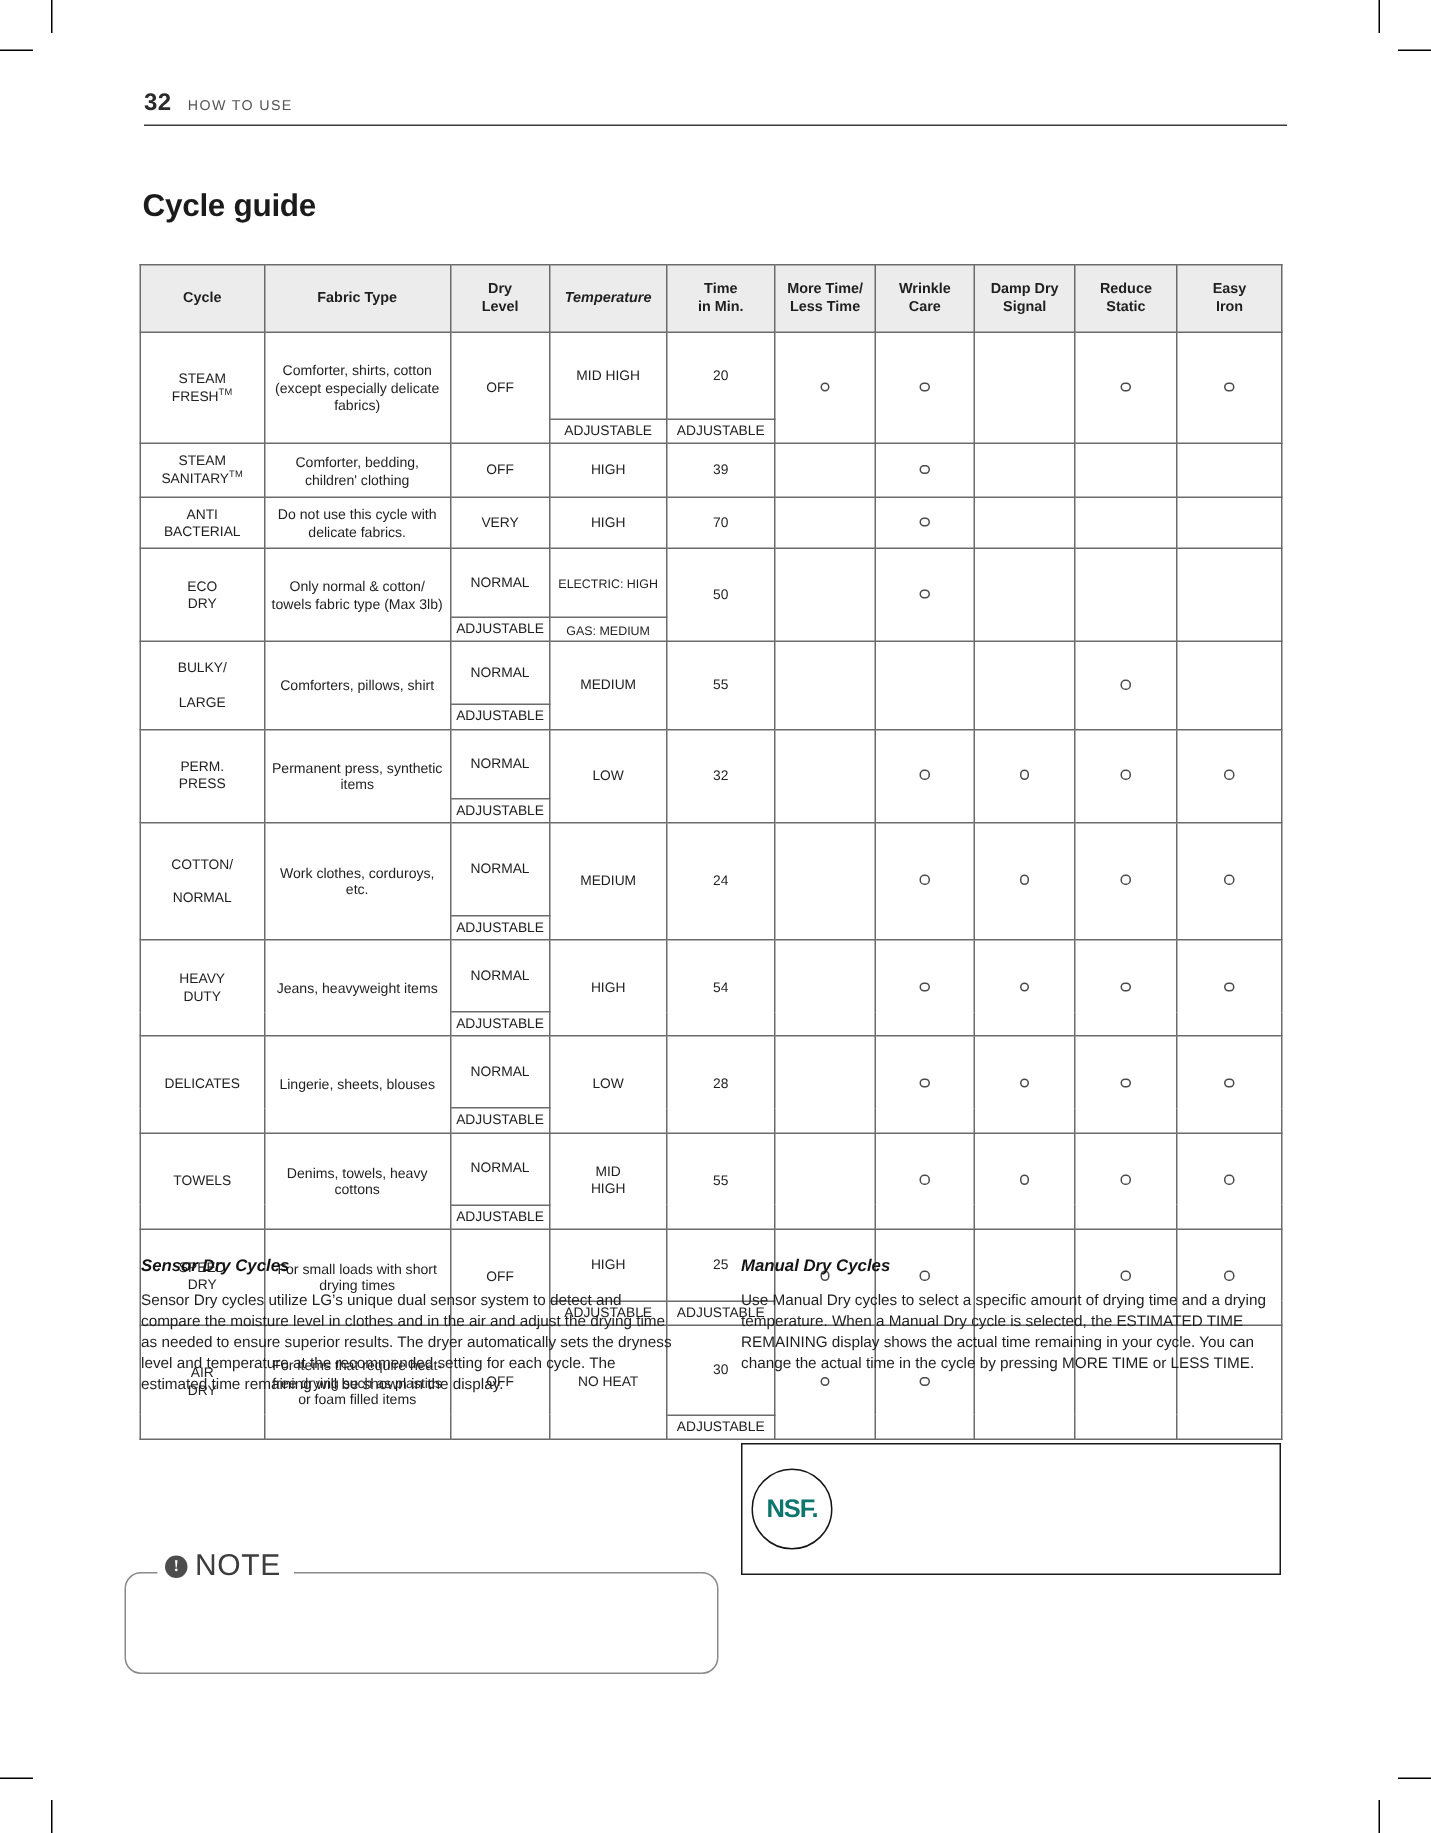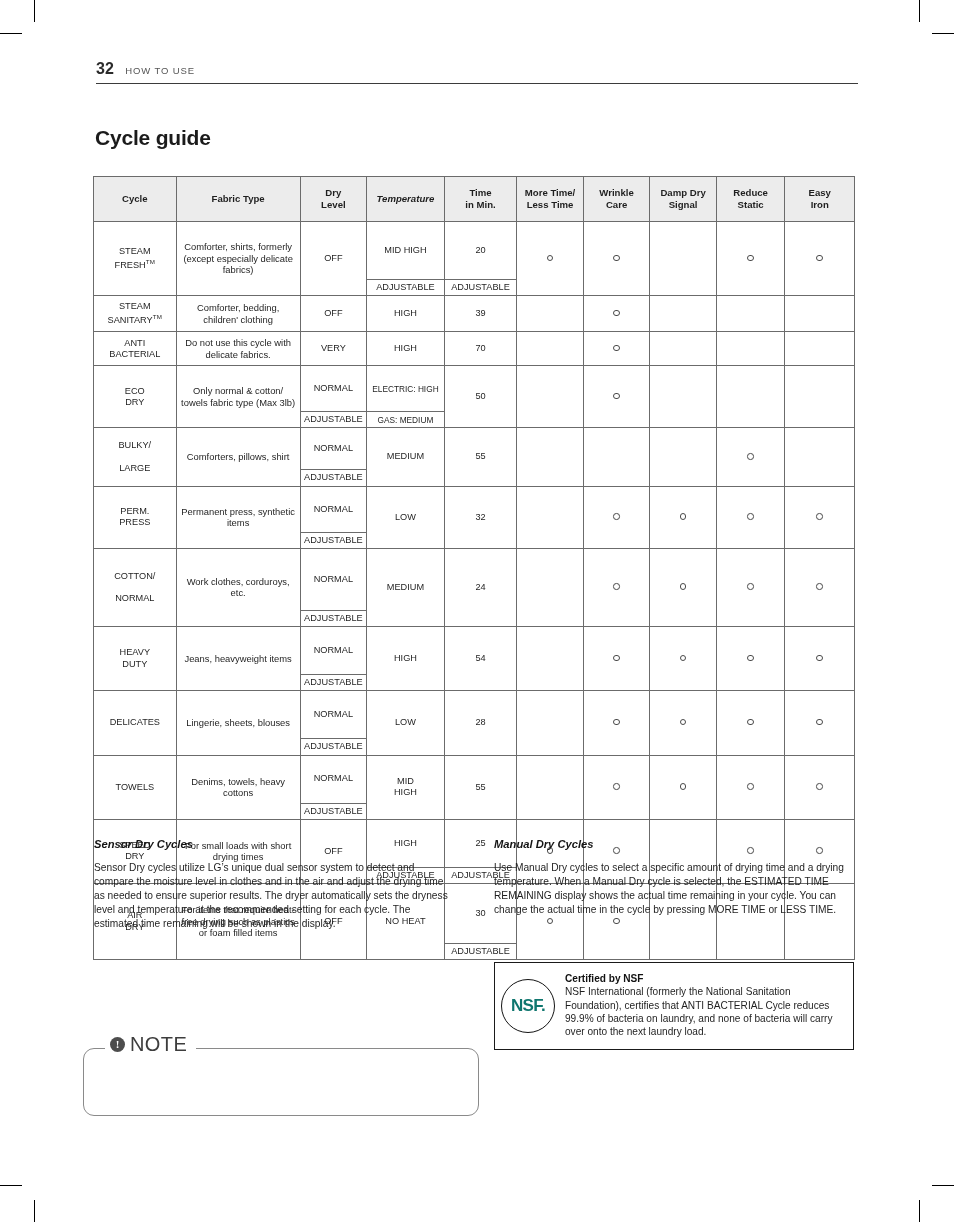--- a/index.html
+++ b/index.html
@@ -280,21 +280,21 @@
         <th><span>More Time/</span><br><span>Less Time</span></th>
         <th><span>Wrinkle</span><br><span>Care</span></th>
         <th><span>Damp Dry</span><br><span>Signal</span></th>
         <th><span>Reduce</span><br><span>Static</span></th>
         <th><span>Easy</span><br><span>Iron</span></th>
       </tr>
     </thead>
     <tbody id="cycle-body">
         <tr style="height: 58px;">
           <td class="c-cycle" rowspan="2">STEAM<br>FRESH<sup class="tm">TM</sup></td>
-          <td class="c-fabric" rowspan="2">Comforter, shirts, formerly (except especially delicate fabrics)</td>
+          <td class="c-fabric" rowspan="2">Comforter, shirts, cotton (except especially delicate fabrics)</td>
           <td class="c-sub" rowspan="2">OFF</td>
           <td class="c-temp">MID HIGH</td>
           <td class="c-time">20</td>
           <td rowspan="2"><span class="dot"></span></td>
           <td rowspan="2"><span class="dot"></span></td>
           <td rowspan="2"></td>
           <td rowspan="2"><span class="dot"></span></td>
           <td rowspan="2"><span class="dot"></span></td>
         </tr>
         <tr>
@@ -473,24 +473,20 @@
 
 <div class="col-right">
   <div class="sub-head">Manual Dry Cycles</div>
   <p class="body-text">Use Manual Dry cycles to select a specific amount of drying time and a drying temperature. When a Manual Dry cycle is selected, the ESTIMATED TIME REMAINING display shows the actual time remaining in your cycle. You can change the actual time in the cycle by pressing MORE TIME or LESS TIME.</p>
 </div>
 
 <div class="nsf-box">
   <div class="nsf-logo">
     <span>NSF.</span>
   </div>
-  <div class="nsf-text">
-    <div class="nsf-title">Certified by NSF</div>
-    <div class="nsf-body">NSF International (formerly the National Sanitation Foundation), certifies that ANTI BACTERIAL Cycle reduces 99.9% of bacteria on laundry, and none of bacteria will carry over onto the next laundry load.</div>
-  </div>
 </div>
 
 <div class="note-box">
   <div class="note-label">
     <span class="note-ico">!</span>
     <span class="note-word">NOTE</span>
   </div>
 </div>
 
 </body></html>

